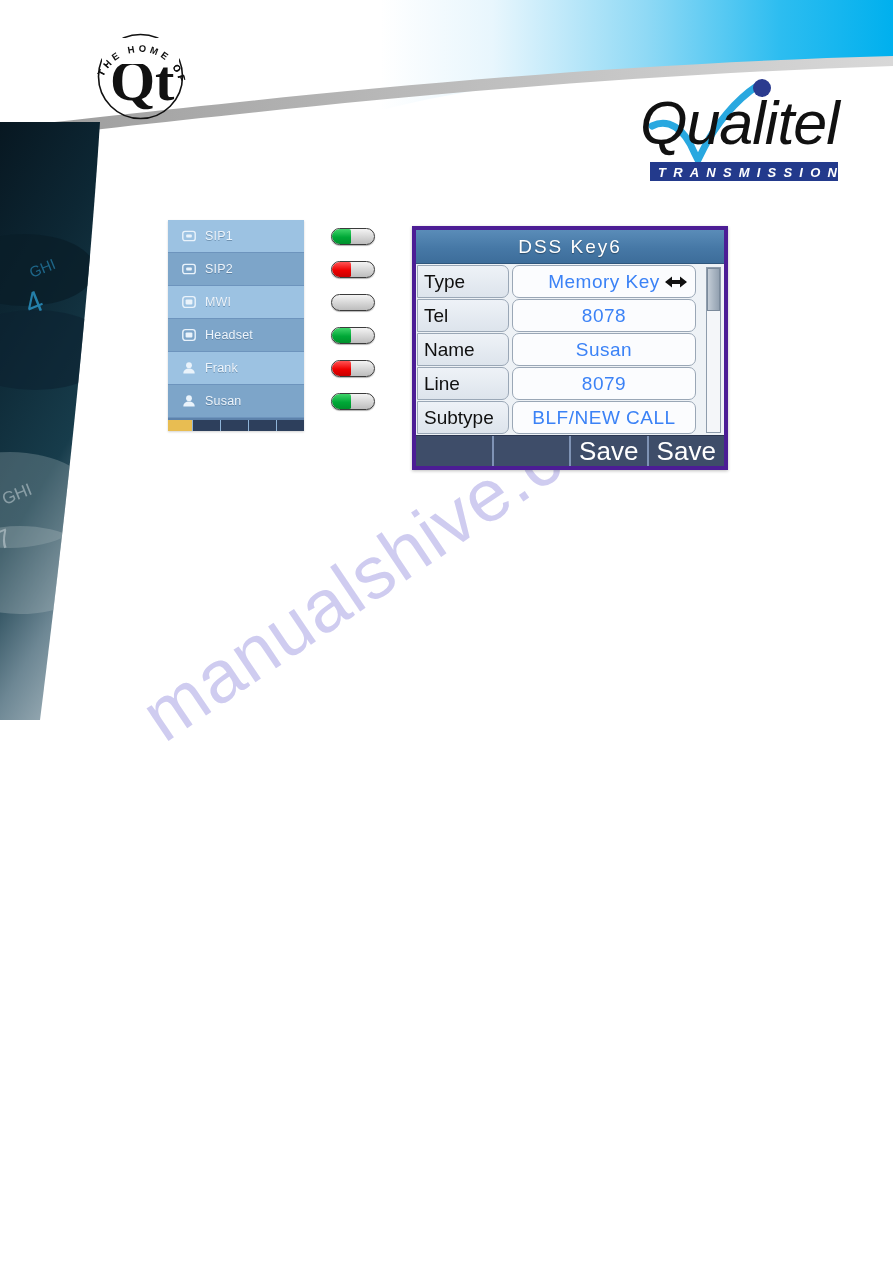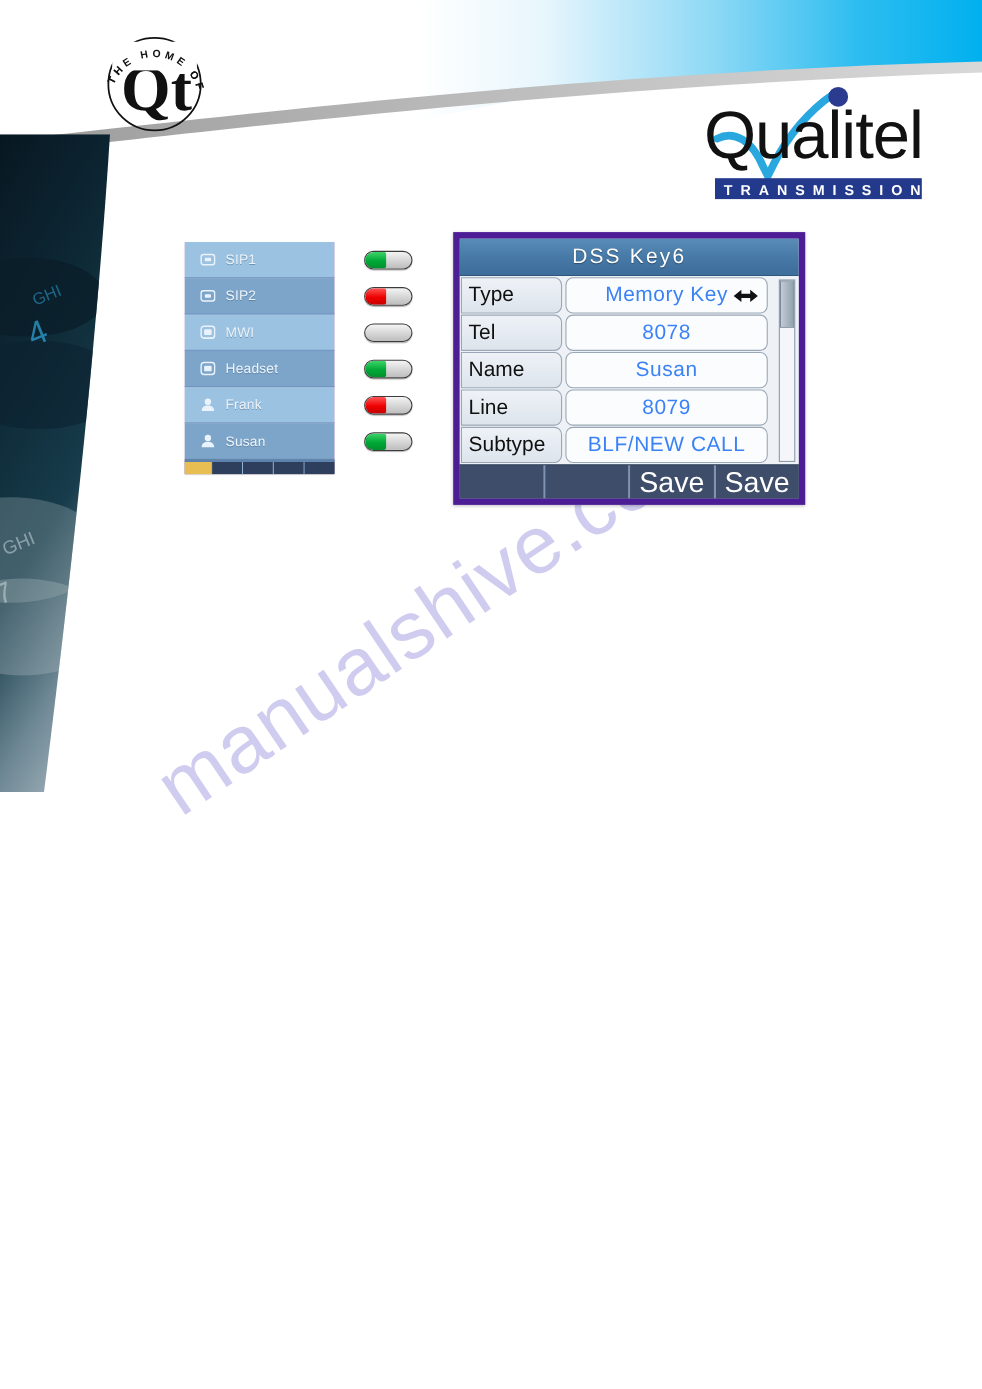--- a/index.html
+++ b/index.html
@@ -36,21 +36,21 @@
   #qt-badge {
     position: absolute;
     left: 88px; top: 24px;
     width: 105px; height: 105px;
   }
 
   
   #qualitel-logo {
     position: absolute;
     left: 638px; top: 78px;
-    width: 205px; height: 110px;
+    width: 205px; height: 110px; font-style: italic;
   }
 
   
   #watermark {
     position: absolute;
     left: 150px;
     top: 430px;
     width: 640px;
     height: 500px;
     pointer-events: none;
@@ -140,24 +140,24 @@
     left: 0; top: 0; bottom: 0;
     width: 19px;
     border-radius: 8px 2px 2px 8px;
   }
   .led-fill.green { background: linear-gradient(to bottom, #3fd46a 0%, #00a837 55%, #00912d 100%); }
   .led-fill.red   { background: linear-gradient(to bottom, #ff5555 0%, #ee0000 55%, #c70000 100%); }
 
   
   #dss-dialog {
     position: absolute;
-    left: 412px; top: 211px;
+    left: 412px; top: 226px;
     width: 308px;
     background: #e7ecf2;
-    border: 6px solid #4c1d95;
+    border: 4px solid #4c1d95;
     box-shadow: 0 1px 3px rgba(0,0,0,0.25);
     text-align: center;
   }
   #dialog-titlebar {
     height: 33px;
     background: linear-gradient(to bottom, #5a8cb8 0%, #4678a6 55%, #3d6d9a 100%);
     display: flex;
     align-items: center;
     justify-content: center;
     border-bottom: 1px solid #2f567c;

